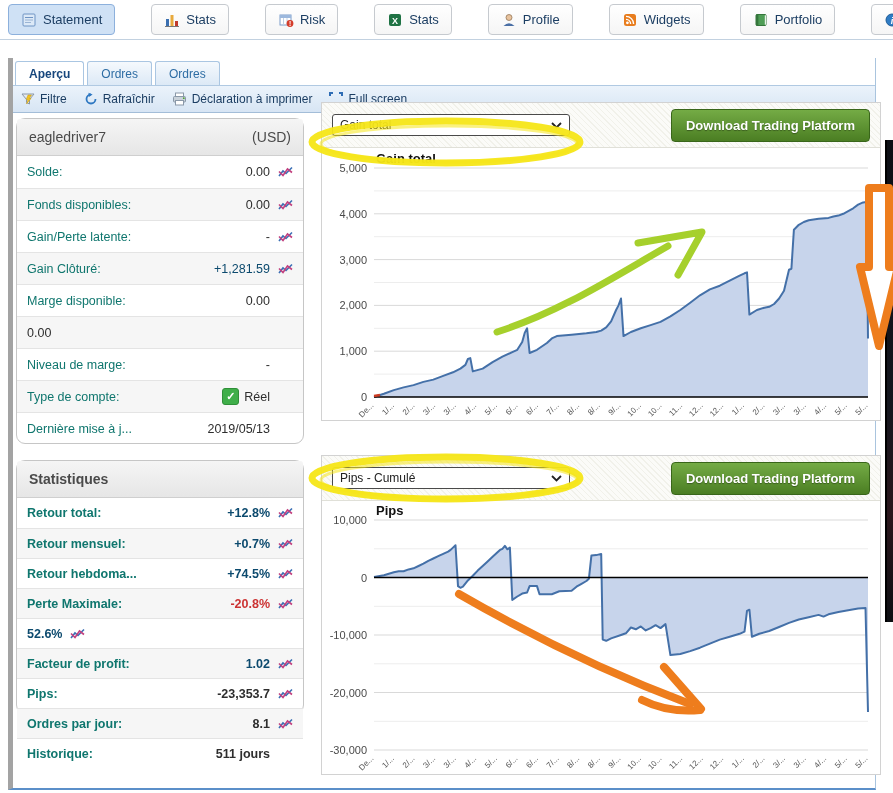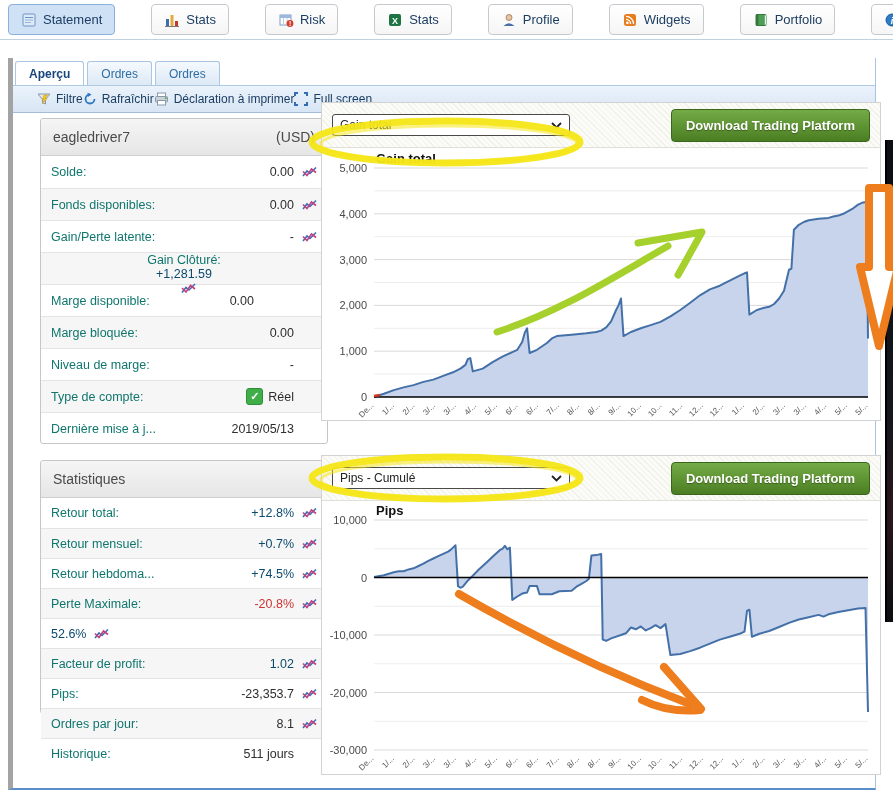--- a/index.html
+++ b/index.html
@@ -15,25 +15,25 @@
   .navbtn.signup{margin-left:auto;margin-right:29px;}
   .nicon{width:16px;height:16px;display:inline-block;flex:0 0 16px;}
   
   .container{position:absolute;left:8px;top:58px;width:868px;height:732px;box-sizing:border-box;
              border-left:5px solid #a3a3a3;border-right:1px solid #a9c4de;border-bottom:2px solid #5b8fc9;background:#fff;}
   .tabs{height:27px;display:flex;align-items:flex-end;gap:3px;padding-left:2px;background:#fff;}
   .tab{height:23px;padding:0 13px;display:flex;align-items:center;font-size:12px;color:#2e6da4;
        border:1px solid #aac6e2;border-bottom:none;border-radius:3px 3px 0 0;
        background:linear-gradient(#f5f9fd,#dce9f6);cursor:pointer;}
   .tab.active{background:#fff;font-weight:bold;color:#16467c;}
-  .toolbar{height:26px;display:flex;align-items:center;padding-left:24px;font-size:12px;color:#1c3e63;
+  .toolbar{height:26px;display:flex;align-items:center;gap:17px;padding-left:8px;font-size:12px;color:#1c3e63;
            background:linear-gradient(#ebf3fb,#d7e5f4);border-top:1px solid #b0c9e2;border-bottom:1px solid #a3bdd8;}
   .tool{display:inline-flex;align-items:center;gap:5px;cursor:pointer;}
   
-  .panel{position:absolute;left:3px;width:288px;box-sizing:border-box;border:1px solid #c6c6c6;border-radius:3px;background:#fff;margin-left:24px;}
+  .panel{position:absolute;left:3px;width:288px;box-sizing:border-box;border:1px solid #c6c6c6;border-radius:9px;background:#fff;}
   .panel-h{height:37px;box-sizing:border-box;display:flex;align-items:center;justify-content:space-between;
            padding:0 12px;font-size:14px;color:#4a4a4a;background:linear-gradient(#f5f5f5,#e6e6e6);
            border-bottom:1px solid #cfcfcf;border-radius:3px 3px 0 0;}
   .prow{display:flex;align-items:center;box-sizing:border-box;padding:0 10px;font-size:12.5px;border-top:1px solid #e4e4e4;}
   .prow:first-child{border-top:none;}
   .prow.alt{background:#f6f6f6;}
   .prow .lbl{flex:1;color:#0f766e;}
   .prow .val{color:#2e2e2e;white-space:nowrap;}
   .val.green{color:#0c4a6e;} .val.red{color:#cc3333;}
   .ci{width:15px;height:12px;margin-left:8px;flex:0 0 15px;}
@@ -208,38 +208,37 @@
             </svg>
           </div>
           <div class="prow" style="height: 32px;">
             <span class="lbl">Gain/Perte latente:</span>
             <span class="val default">-</span>
             <svg class="ci" viewBox="0 0 15 12">
               <path d="M1,10 L5,5 L8,7.5 L14,1.5" fill="none" stroke="#3b6fb5" stroke-width="1.6"></path>
               <path d="M1,5.5 L5,9.5 L9.5,3 L14,6.5" fill="none" stroke="#c2407e" stroke-width="1.6"></path>
             </svg>
           </div>
-          <div class="prow alt" style="height: 32px; flex-direction: column;">
+          <div class="prow alt" style="height: 32px;">
             <span class="lbl">Gain Clôturé:</span>
             <span class="val green">+1,281.59</span>
             <svg class="ci" viewBox="0 0 15 12">
               <path d="M1,10 L5,5 L8,7.5 L14,1.5" fill="none" stroke="#3b6fb5" stroke-width="1.6"></path>
               <path d="M1,5.5 L5,9.5 L9.5,3 L14,6.5" fill="none" stroke="#c2407e" stroke-width="1.6"></path>
             </svg>
           </div>
-          <div class="prow" style="height: 32px; gap: 40px;">
+          <div class="prow" style="height: 32px;">
             <span class="lbl">Marge disponible:</span>
             <span class="val default">0.00</span>
             <svg class="ci hidden" viewBox="0 0 15 12">
               <path d="M1,10 L5,5 L8,7.5 L14,1.5" fill="none" stroke="#3b6fb5" stroke-width="1.6"></path>
               <path d="M1,5.5 L5,9.5 L9.5,3 L14,6.5" fill="none" stroke="#c2407e" stroke-width="1.6"></path>
             </svg>
           </div>
           <div class="prow alt" style="height: 32px;">
-            <span class="lbl">Marge bloquée:</span>
             <span class="val default">0.00</span>
             <svg class="ci hidden" viewBox="0 0 15 12">
               <path d="M1,10 L5,5 L8,7.5 L14,1.5" fill="none" stroke="#3b6fb5" stroke-width="1.6"></path>
               <path d="M1,5.5 L5,9.5 L9.5,3 L14,6.5" fill="none" stroke="#c2407e" stroke-width="1.6"></path>
             </svg>
           </div>
           <div class="prow" style="height: 32px;">
             <span class="lbl">Niveau de marge:</span>
             <span class="val default">-</span>
             <svg class="ci hidden" viewBox="0 0 15 12">
@@ -260,21 +259,21 @@
             <span class="lbl">Dernière mise à j...</span>
             <span class="val default">2019/05/13</span>
             <svg class="ci hidden" viewBox="0 0 15 12">
               <path d="M1,10 L5,5 L8,7.5 L14,1.5" fill="none" stroke="#3b6fb5" stroke-width="1.6"></path>
               <path d="M1,5.5 L5,9.5 L9.5,3 L14,6.5" fill="none" stroke="#c2407e" stroke-width="1.6"></path>
             </svg>
           </div>
         </div>
     </div>
 
-    <div class="panel" id="stats-panel" style="top:402px;height:254px;">
+    <div class="panel" id="stats-panel" style="top:402px;height:254px;font-weight:bold;">
       <div class="panel-h">
         <span>Statistiques</span>
       </div>
       <div id="stats-rows">
           <div class="prow" style="height: 30px;">
             <span class="lbl">Retour total:</span>
             <span class="val green">+12.8%</span>
             <svg class="ci" viewBox="0 0 15 12">
               <path d="M1,10 L5,5 L8,7.5 L14,1.5" fill="none" stroke="#3b6fb5" stroke-width="1.6"></path>
               <path d="M1,5.5 L5,9.5 L9.5,3 L14,6.5" fill="none" stroke="#c2407e" stroke-width="1.6"></path>

